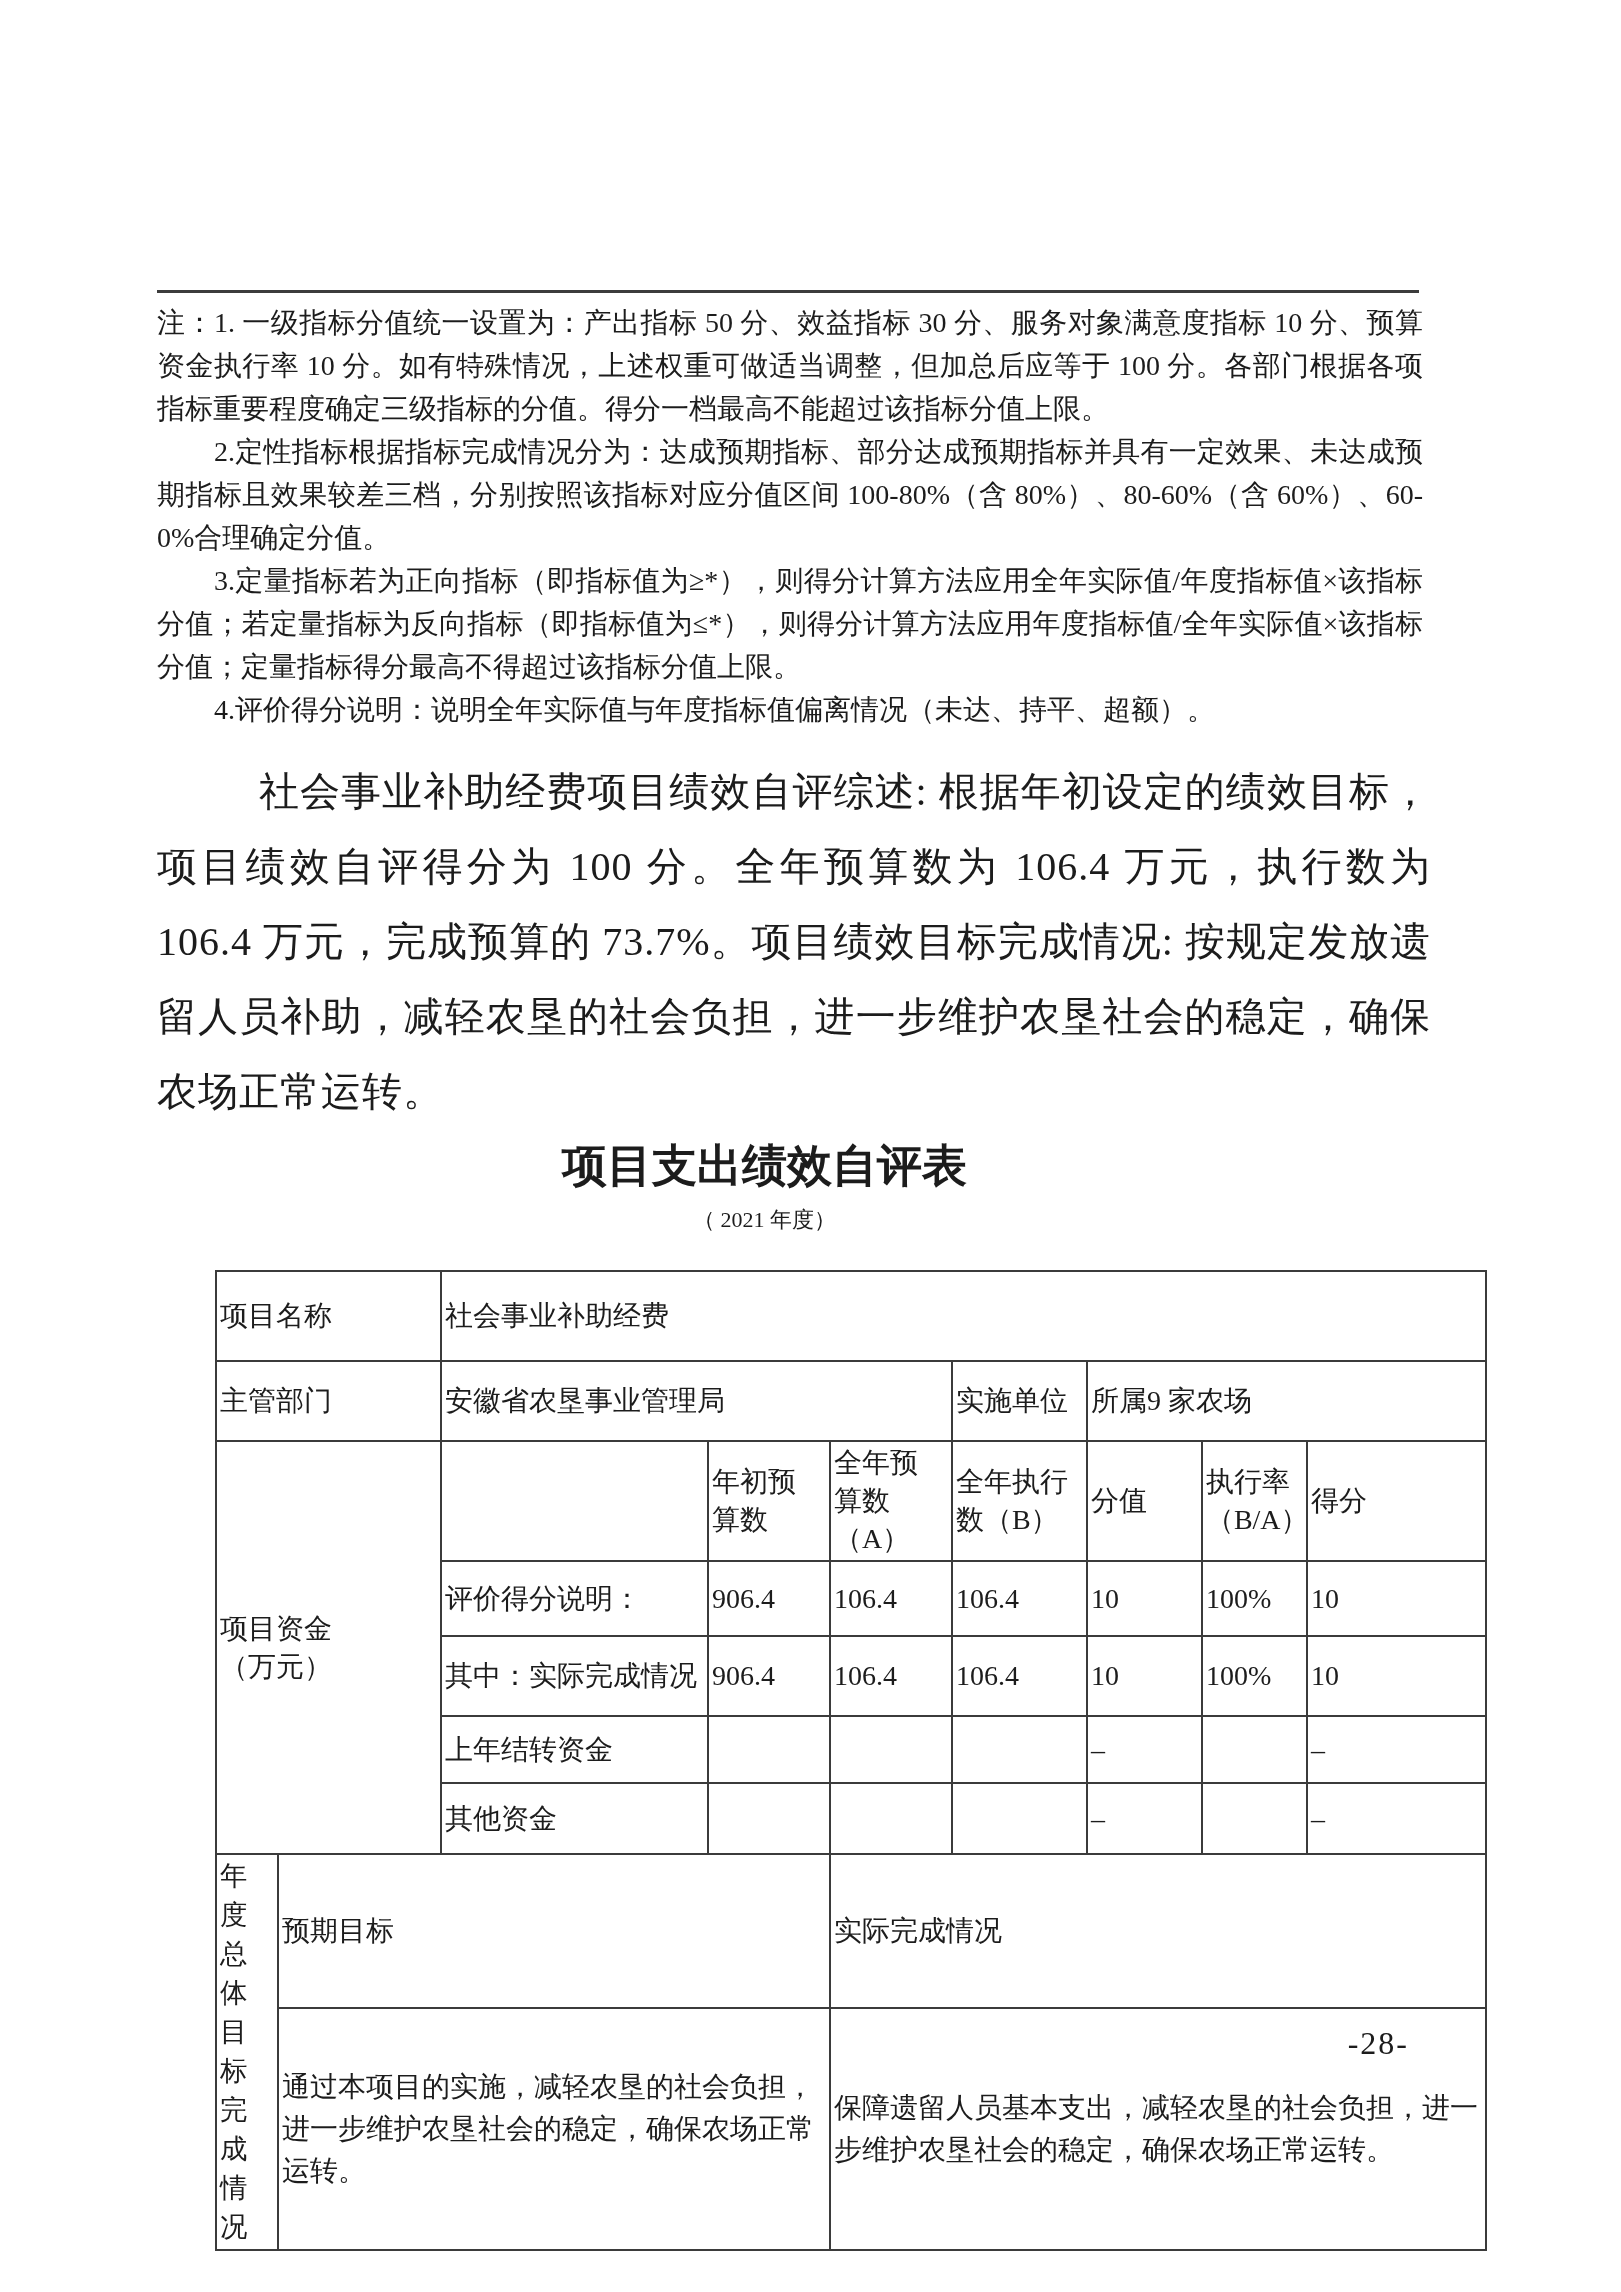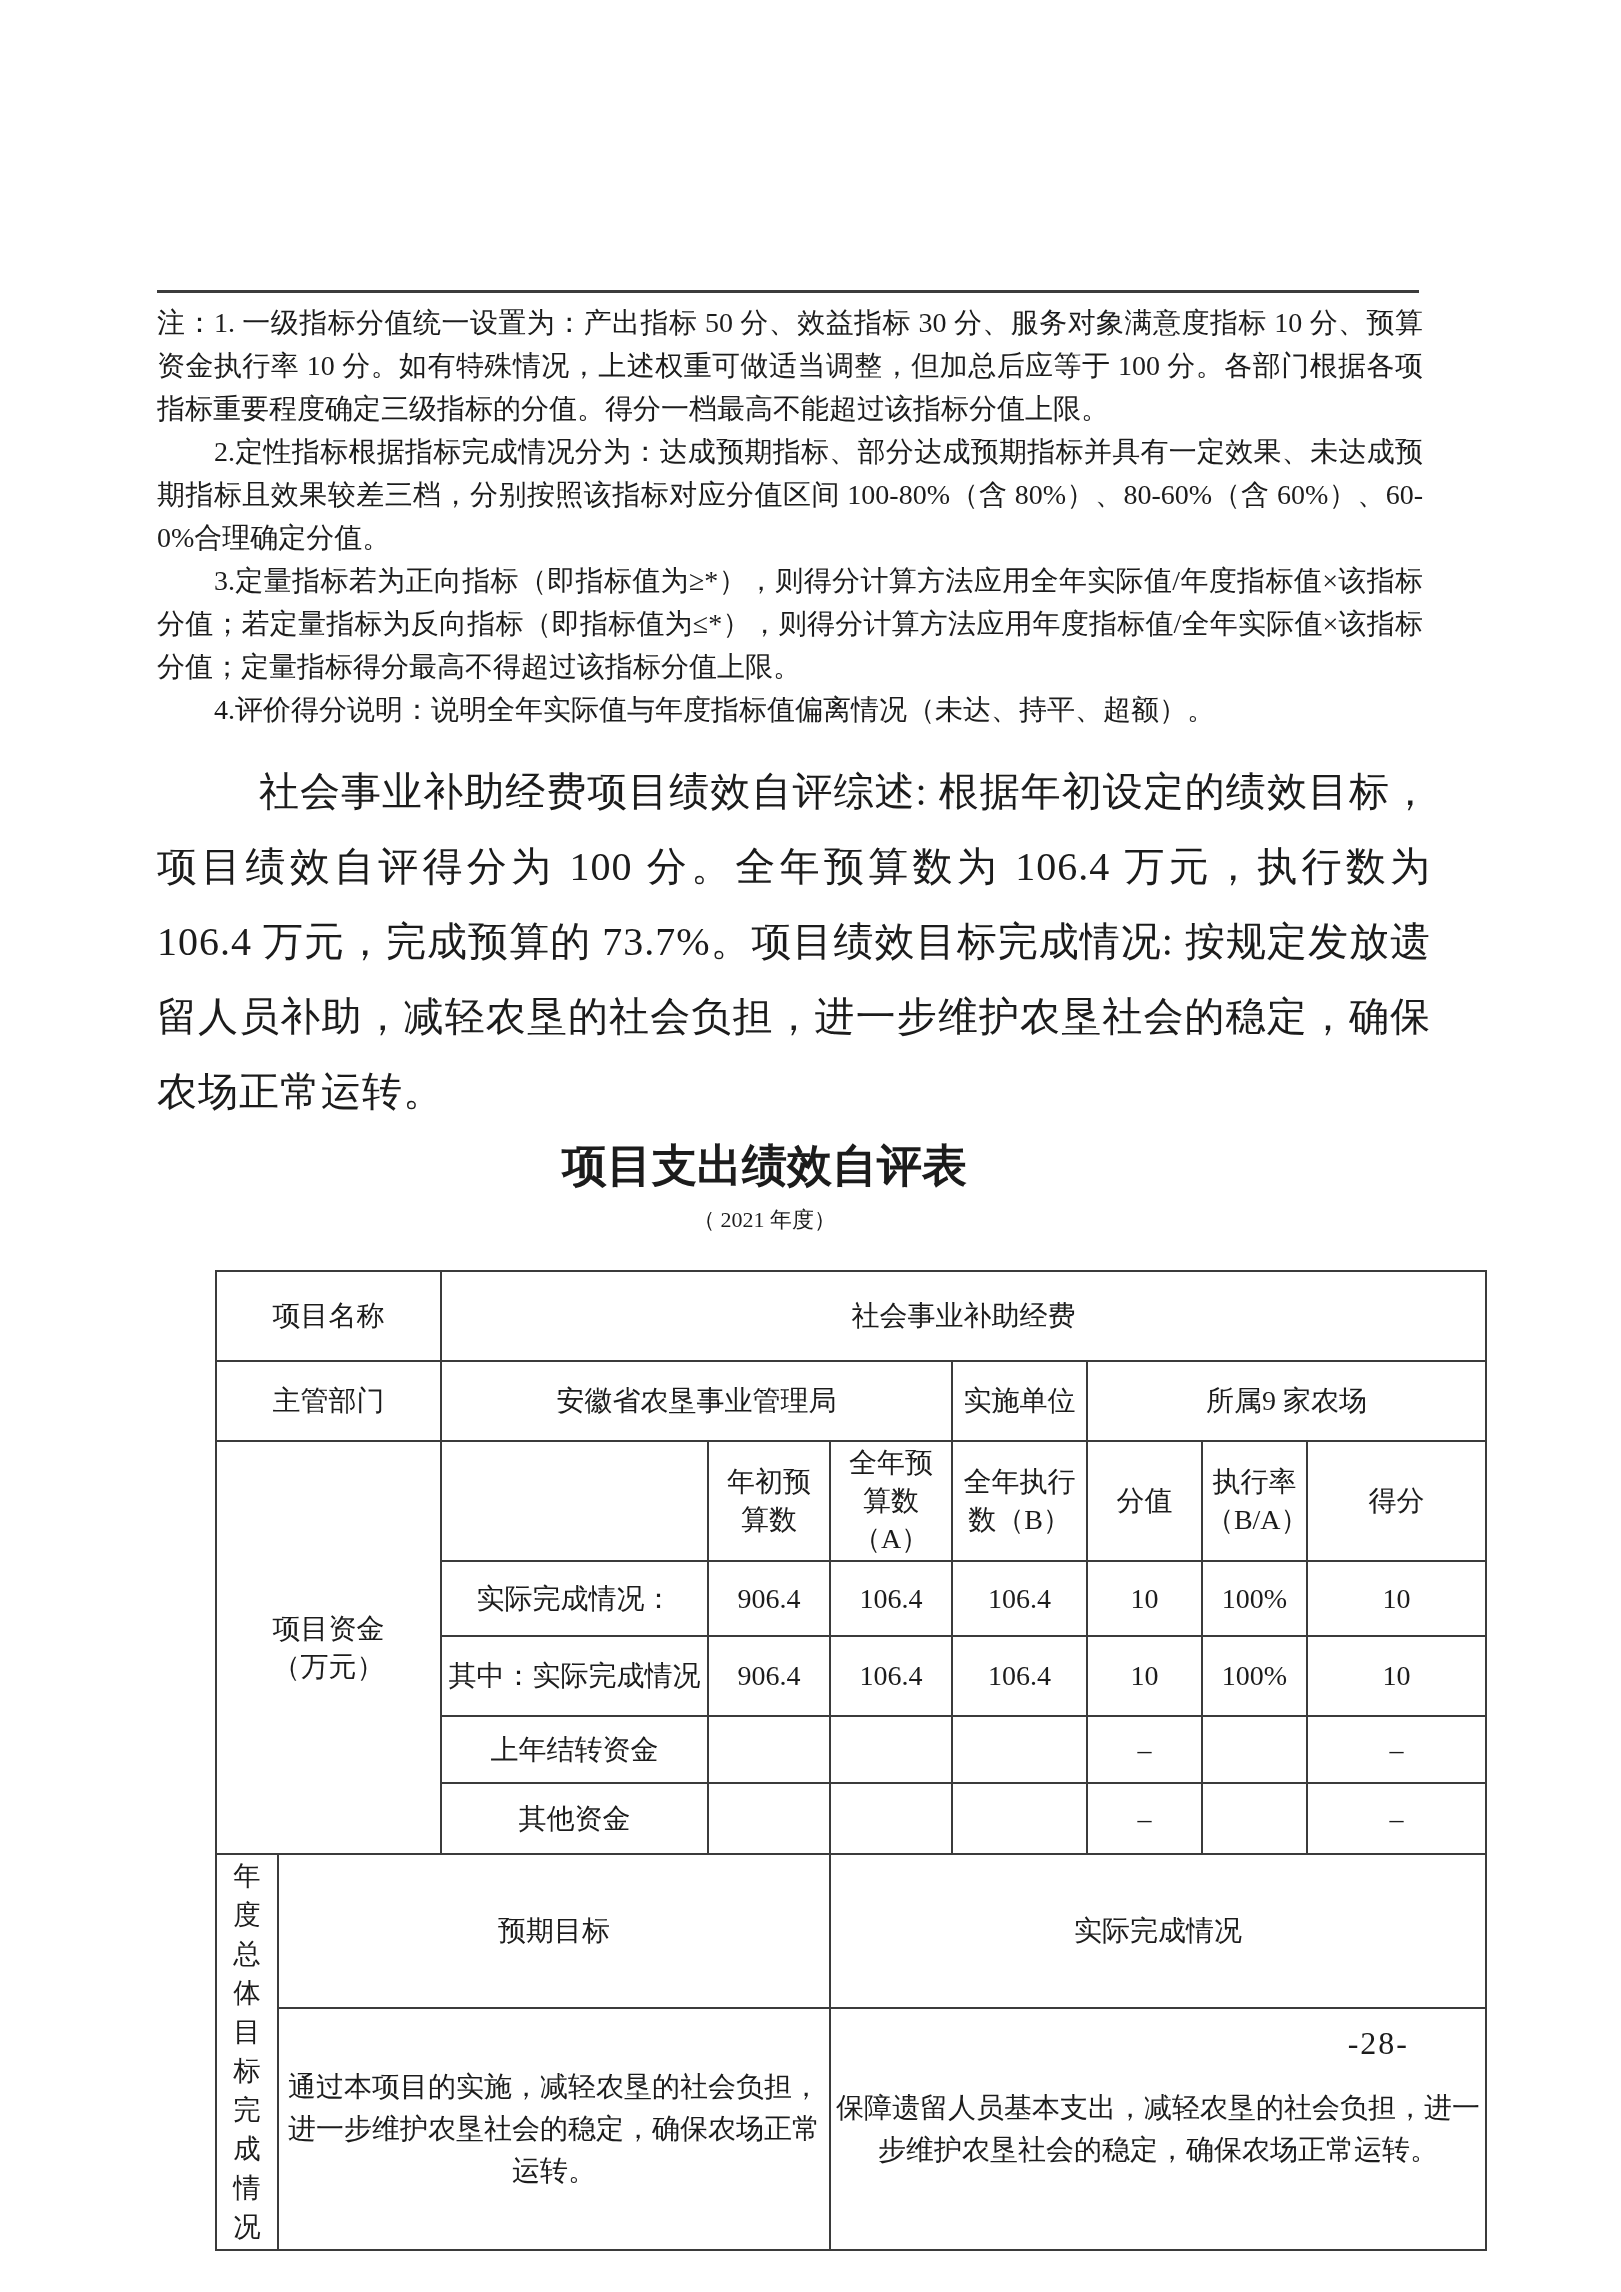--- a/index.html
+++ b/index.html
@@ -33,21 +33,21 @@
   }
   .tbl-subtitle { width: 1215px; text-align: center; font-size: 22px; line-height: 43px; margin-top: 2px; }
 
   table.selfeval {
     border-collapse: collapse; table-layout: fixed;
     width: 1268px; margin-left: 58px; margin-top: 29px;
     font-size: 28px;
   }
   table.selfeval td {
     border: solid #3b3b3b; border-width: 2.9px 2px;
-    text-align: center; vertical-align: middle;
+    text-align: left; vertical-align: middle;
     padding: 2px 2.9px; overflow: hidden;
   }
   table.selfeval { border: 2.9px solid #3b3b3b; }
   .pre { white-space: pre-line; }
   .lbl-left { text-align: left; padding-left: 4.9px; }
   .txt-just {
     text-align: justify; font-size: 28px; line-height: 42px;
     padding: 3.9px 7.8px;
   }
   .goal-cell { font-size: 27.4px; line-height: 39px; padding: 0; }
@@ -118,21 +118,21 @@
         <td class="pre">全年预
 算数（A）</td>
         <td class="pre">全年执行
 数（B）</td>
         <td class="pre">分值</td>
         <td class="pre">执行率
 （B/A）</td>
         <td class="pre">得分</td>
       </tr>
       <tr class="r4">
-        <td class="lbl-left">实际完成情况：</td>
+        <td class="lbl-left">评价得分说明：</td>
         <td>906.4</td>
         <td>106.4</td>
         <td>106.4</td>
         <td>10</td>
         <td>100%</td>
         <td>10</td>
       </tr>
       <tr class="r5">
         <td class="lbl-left">其中：实际完成情况</td>
         <td>906.4</td>

